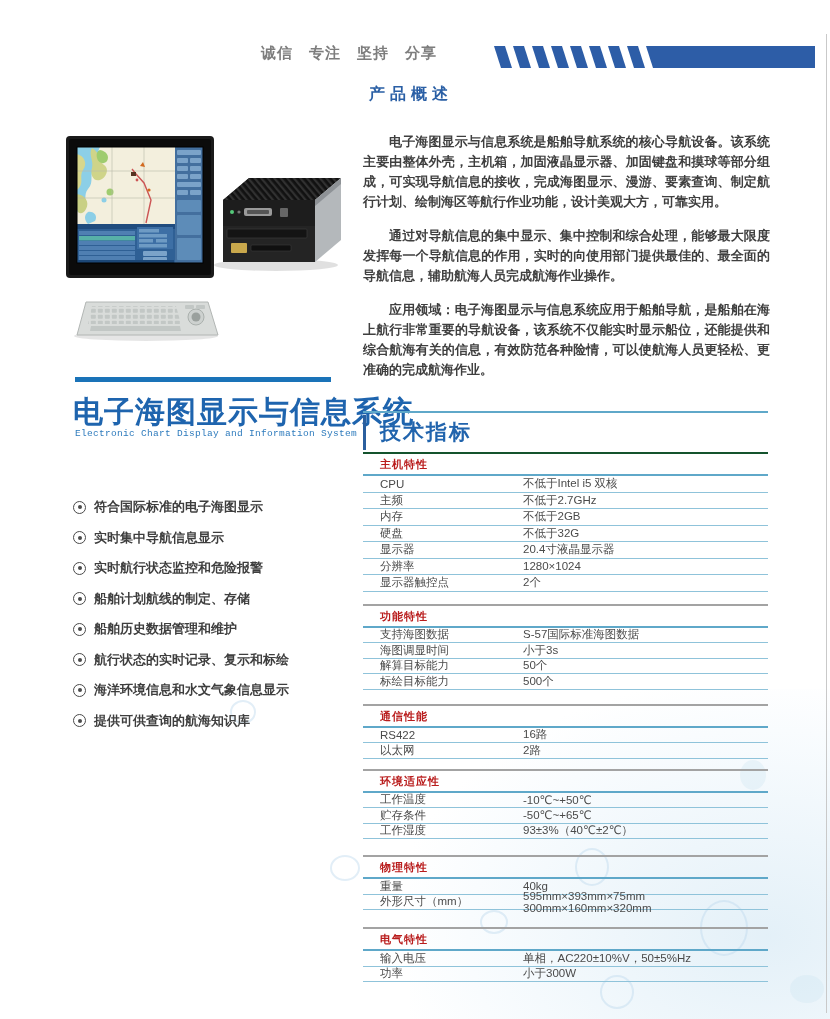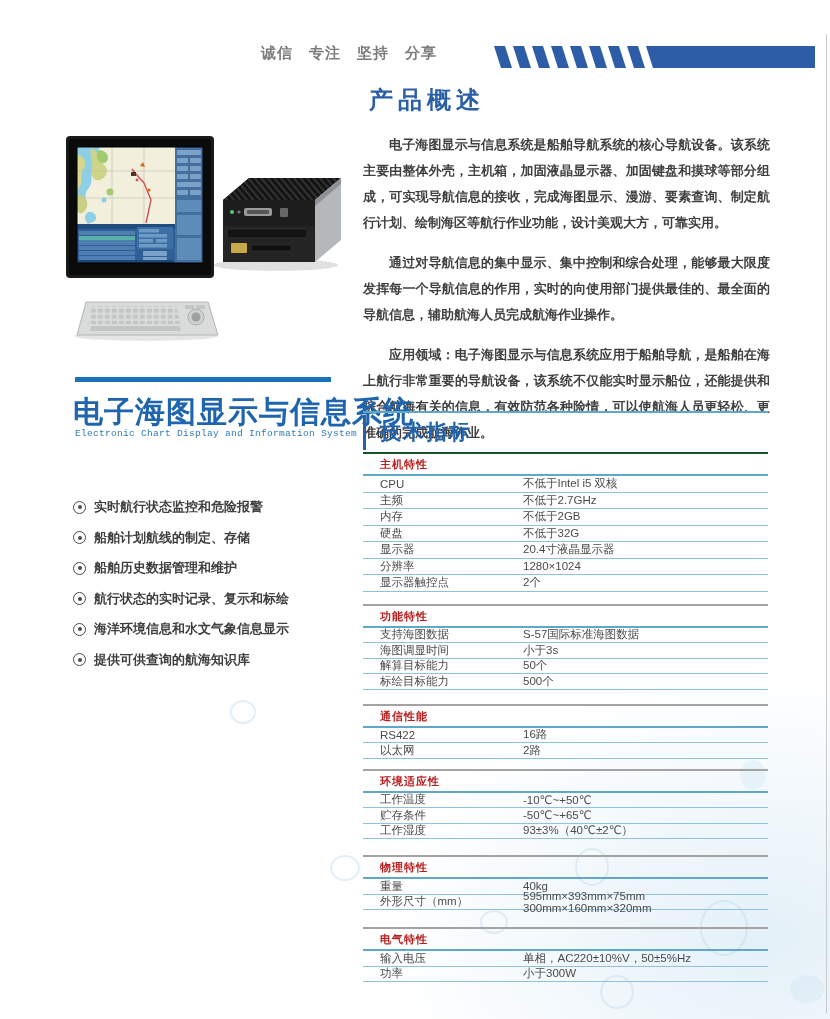--- a/index.html
+++ b/index.html
@@ -12,22 +12,22 @@
   .bubble{position:absolute;border:2px solid rgba(190,218,238,.45);border-radius:50%;}
   .bubble.fill{background:rgba(205,228,242,.35);border:none;}
   .page-edge{position:absolute;left:826px;top:34px;bottom:6px;width:1px;background:#c9c9c9;}
 
   
   .banner-slogan{position:absolute;left:261px;top:44px;font-size:15px;font-weight:bold;color:#7d7d7d;letter-spacing:1px;}
   .banner-stripes{position:absolute;left:494px;top:46px;}
 
   
   .overview{position:absolute;left:363px;top:84px;width:407px;}
-  .overview-title{margin:0 0 16px 6px;font-family:Liberation Serif, serif;font-size:24px;font-weight:600;color:#2a5fa5;letter-spacing:5px;}
-  .overview p{margin:0 0 14px 0;font-size:13px;font-weight:bold;line-height:26px;color:#3f3f3f;text-align:justify;text-indent:2em;}
+  .overview-title{margin:0 0 27px 6px;font-family:Liberation Serif, serif;font-size:16px;font-weight:600;color:#2a5fa5;letter-spacing:5px;}
+  .overview p{margin:0 0 14px 0;font-size:13px;font-weight:bold;line-height:20px;color:#3f3f3f;text-align:justify;text-indent:2em;}
 
   
   .product-photo{position:absolute;left:48px;top:128px;}
   .title-divider-bar{position:absolute;left:75px;top:377px;width:256px;height:5px;background:#1a73b8;}
   .product-title{position:absolute;left:73px;top:392px;width:262px;font-family:"Liberation Serif","DejaVu Serif",serif;
                  font-size:30px;font-weight:600;color:#1e64ae;letter-spacing:1px;white-space:nowrap;}
   .product-subtitle{position:absolute;left:75px;top:428px;font-family:"Liberation Mono","DejaVu Sans Mono",monospace;
                     font-size:9.5px;color:#2e7bbd;letter-spacing:.3px;white-space:nowrap;}
   .features{position:absolute;left:73px;top:498px;list-style:none;margin:0;padding:0;}
   .features li{display:flex;align-items:center;gap:8px;margin-bottom:12.5px;font-size:13px;font-weight:bold;color:#3e3e3e;}
@@ -204,20 +204,28 @@
     </g>
   </svg>
 
   <div class="title-divider-bar"></div>
   <div class="product-title">电子海图显示与信息系统</div>
   <div class="product-subtitle">Electronic Chart Display and Information System</div>
 
   <ul class="features">
     <li>
         <span class="feature-icon"></span>
+        <span>符合国际标准的电子海图显示</span>
+      </li>
+    <li>
+        <span class="feature-icon"></span>
+        <span>实时集中导航信息显示</span>
+      </li>
+    <li>
+        <span class="feature-icon"></span>
         <span>实时航行状态监控和危险报警</span>
       </li>
     <li>
         <span class="feature-icon"></span>
         <span>船舶计划航线的制定、存储</span>
       </li>
     <li>
         <span class="feature-icon"></span>
         <span>船舶历史数据管理和维护</span>
       </li>

